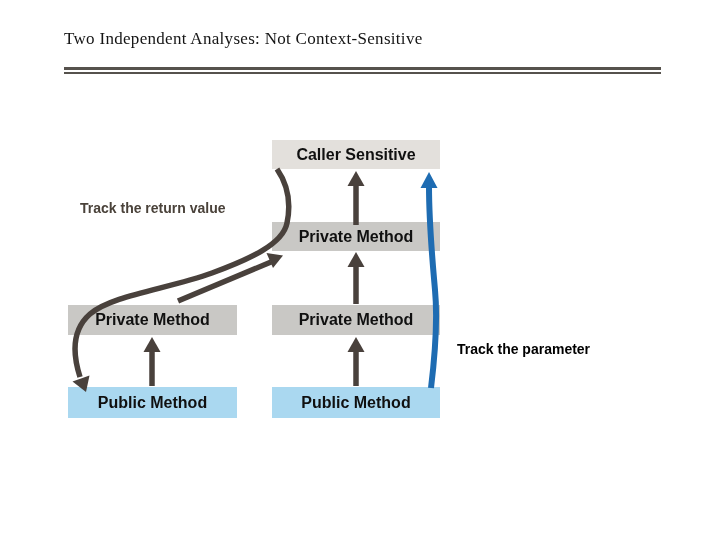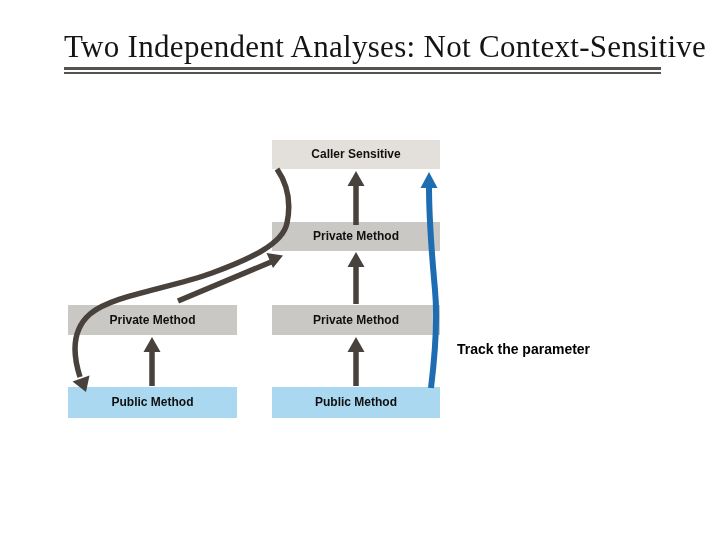--- a/index.html
+++ b/index.html
@@ -9,31 +9,31 @@
     height: 540px;
     background: #ffffff;
     overflow: hidden;
     font-family: "Liberation Sans", sans-serif;
   }
   .title {
     position: absolute;
     left: 64px;
     top: 29px;
     font-family: "Liberation Serif", "DejaVu Serif", serif;
-    font-size: 31px;
+    font-size: 17px;
     font-weight: 400;
     letter-spacing: 0.3px;
     white-space: nowrap;
   }
   .rule { position: absolute; left: 64px; width: 597px; }
   .rule.r1 { top: 67px; height: 3px; }
   .rule.r2 { top: 72px; height: 2px; }
   .dbox {
     position: absolute;
-    font-size: 12px;
+    font-size: 16px;
     font-weight: 700;
     text-align: center;
     white-space: nowrap;
   }
   .dbox .lbl { display: block; }
   .note {
     position: absolute;
     font-size: 14px;
     font-weight: 700;
     white-space: nowrap;
@@ -48,20 +48,21 @@
 </head>
 <body>
 
 <div id="slide">
 
   <div class="title" style="color: rgb(20, 20, 20);">Two Independent Analyses: Not Context-Sensitive</div>
 
   <div class="rule r1" style="background-color: rgb(86, 82, 77);"></div>
   <div class="rule r2" style="background-color: rgb(86, 82, 77);"></div>
 
+  <div class="note" style="left: 80px; top: 200px; color: rgb(74, 66, 58);">Track the return value</div>
 
   <div class="note" style="left: 457px; top: 341px; color: #000000;">Track the parameter</div>
 
   <div class="dbox" style="left: 272px; top: 140px; width: 168px; height: 29px; line-height: 29px; background-color: rgb(227, 224, 220); color: rgb(16, 16, 16);">
     <span class="lbl">Caller Sensitive</span>
   </div>
 
   <div class="dbox" style="left: 272px; top: 222px; width: 168px; height: 29px; line-height: 29px; background-color: rgb(201, 200, 197); color: rgb(16, 16, 16);">
     <span class="lbl">Private Method</span>
   </div>

